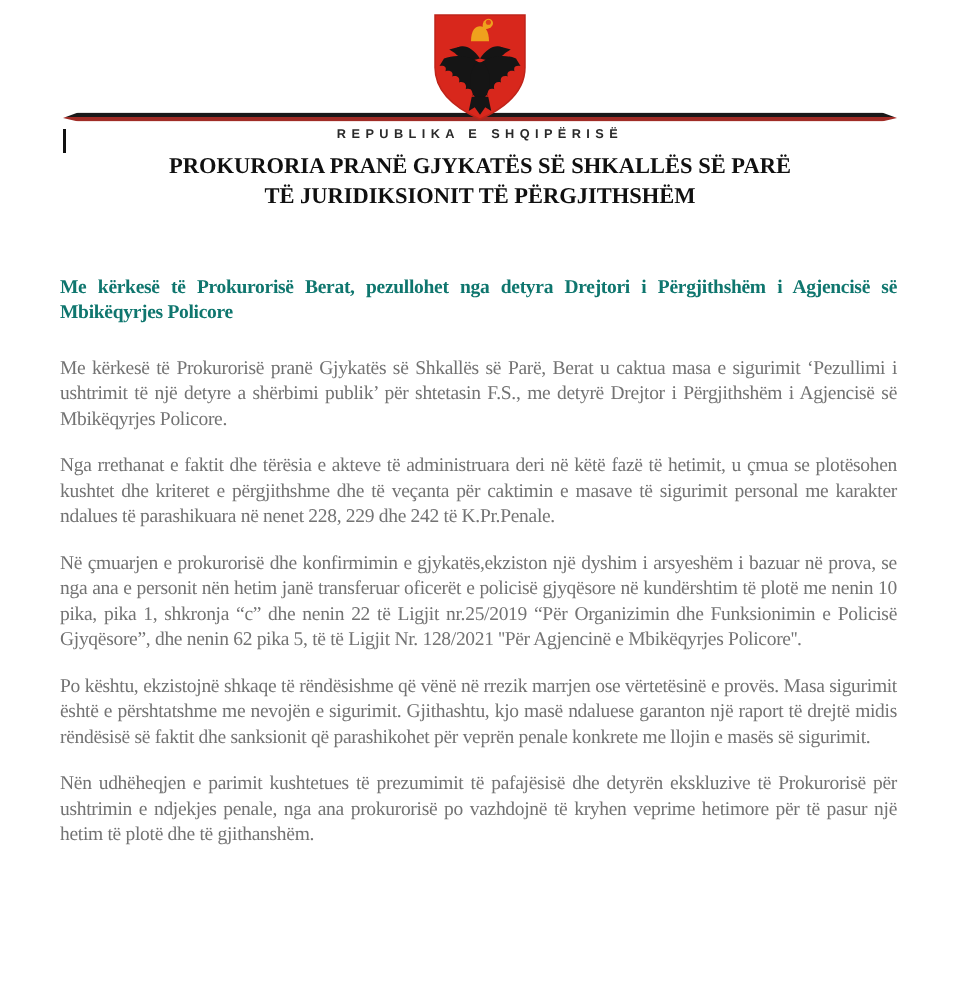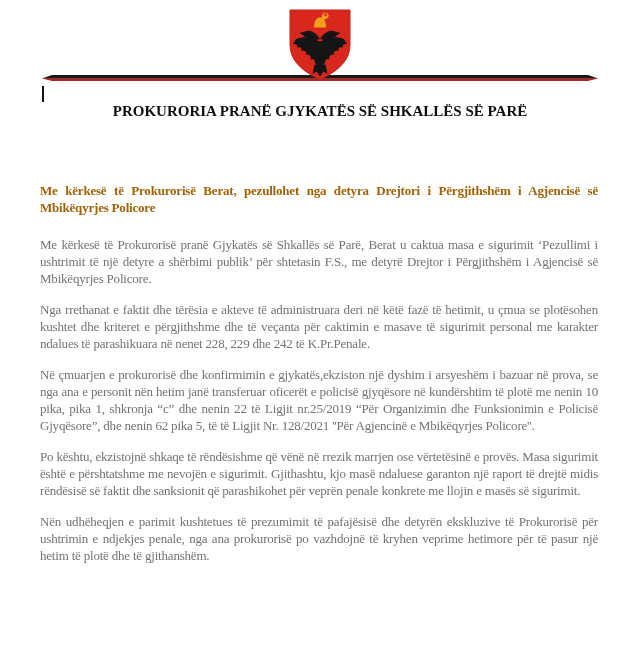--- a/index.html
+++ b/index.html
@@ -77,21 +77,21 @@
     font-size: 13px;
     line-height: 17px;
     letter-spacing: -0.2px;
     text-align: justify;
     margin-bottom: 14px;
     color: #737373;
   }
   .content p.lead {
     font-weight: bold;
     margin-bottom: 20px;
-    color: #a16207;
+    color: #0f766e;
   }
 </style>
 </head>
 <body>
 
 <div class="page">
 
   <div class="emblem">
     <svg viewBox="0 0 66 74">
 
@@ -116,23 +116,25 @@
     </svg>
   </div>
 
   <div class="rule">
     <div class="rule-black"></div>
     <div class="rule-red"></div>
   </div>
 
   <div class="cursor-bar"></div>
 
+  <div class="republic-label">REPUBLIKA E SHQIPËRISË</div>
 
   <div class="doc-title">
     <div>PROKURORIA PRANË GJYKATËS SË SHKALLËS SË PARË</div>
+    <div>TË JURIDIKSIONIT TË PËRGJITHSHËM</div>
   </div>
 
   <div class="content">
     <p class="lead">Me kërkesë të Prokurorisë Berat, pezullohet nga detyra Drejtori i Përgjithshëm i Agjencisë së Mbikëqyrjes Policore</p>
     <p>Me kërkesë të Prokurorisë pranë Gjykatës së Shkallës së Parë, Berat u caktua masa e sigurimit ‘Pezullimi i ushtrimit të një detyre a shërbimi publik’ për shtetasin F.S., me detyrë Drejtor i Përgjithshëm i Agjencisë së Mbikëqyrjes Policore.</p>
     <p>Nga rrethanat e faktit dhe tërësia e akteve të administruara deri në këtë fazë të hetimit, u çmua se plotësohen kushtet dhe kriteret e përgjithshme dhe të veçanta për caktimin e masave të sigurimit personal me karakter ndalues të parashikuara në nenet 228, 229 dhe 242 të K.Pr.Penale.</p>
     <p>Në çmuarjen e prokurorisë dhe konfirmimin e gjykatës,ekziston një dyshim i arsyeshëm i bazuar në prova, se nga ana e personit nën hetim janë transferuar oficerët e policisë gjyqësore në kundërshtim të plotë me nenin 10 pika, pika 1, shkronja “c” dhe nenin 22 të Ligjit nr.25/2019 “Për Organizimin dhe Funksionimin e Policisë Gjyqësore”, dhe nenin 62 pika 5, të të Ligjit Nr. 128/2021 ''Për Agjencinë e Mbikëqyrjes Policore''.</p>
     <p>Po kështu, ekzistojnë shkaqe të rëndësishme që vënë në rrezik marrjen ose vërtetësinë e provës. Masa sigurimit është e përshtatshme me nevojën e sigurimit. Gjithashtu, kjo masë ndaluese garanton një raport të drejtë midis rëndësisë së faktit dhe sanksionit që parashikohet për veprën penale konkrete me llojin e masës së sigurimit.</p>
     <p>Nën udhëheqjen e parimit kushtetues të prezumimit të pafajësisë dhe detyrën ekskluzive të Prokurorisë për ushtrimin e ndjekjes penale, nga ana prokurorisë po vazhdojnë të kryhen veprime hetimore për të pasur një hetim të plotë dhe të gjithanshëm.</p>
   </div>

